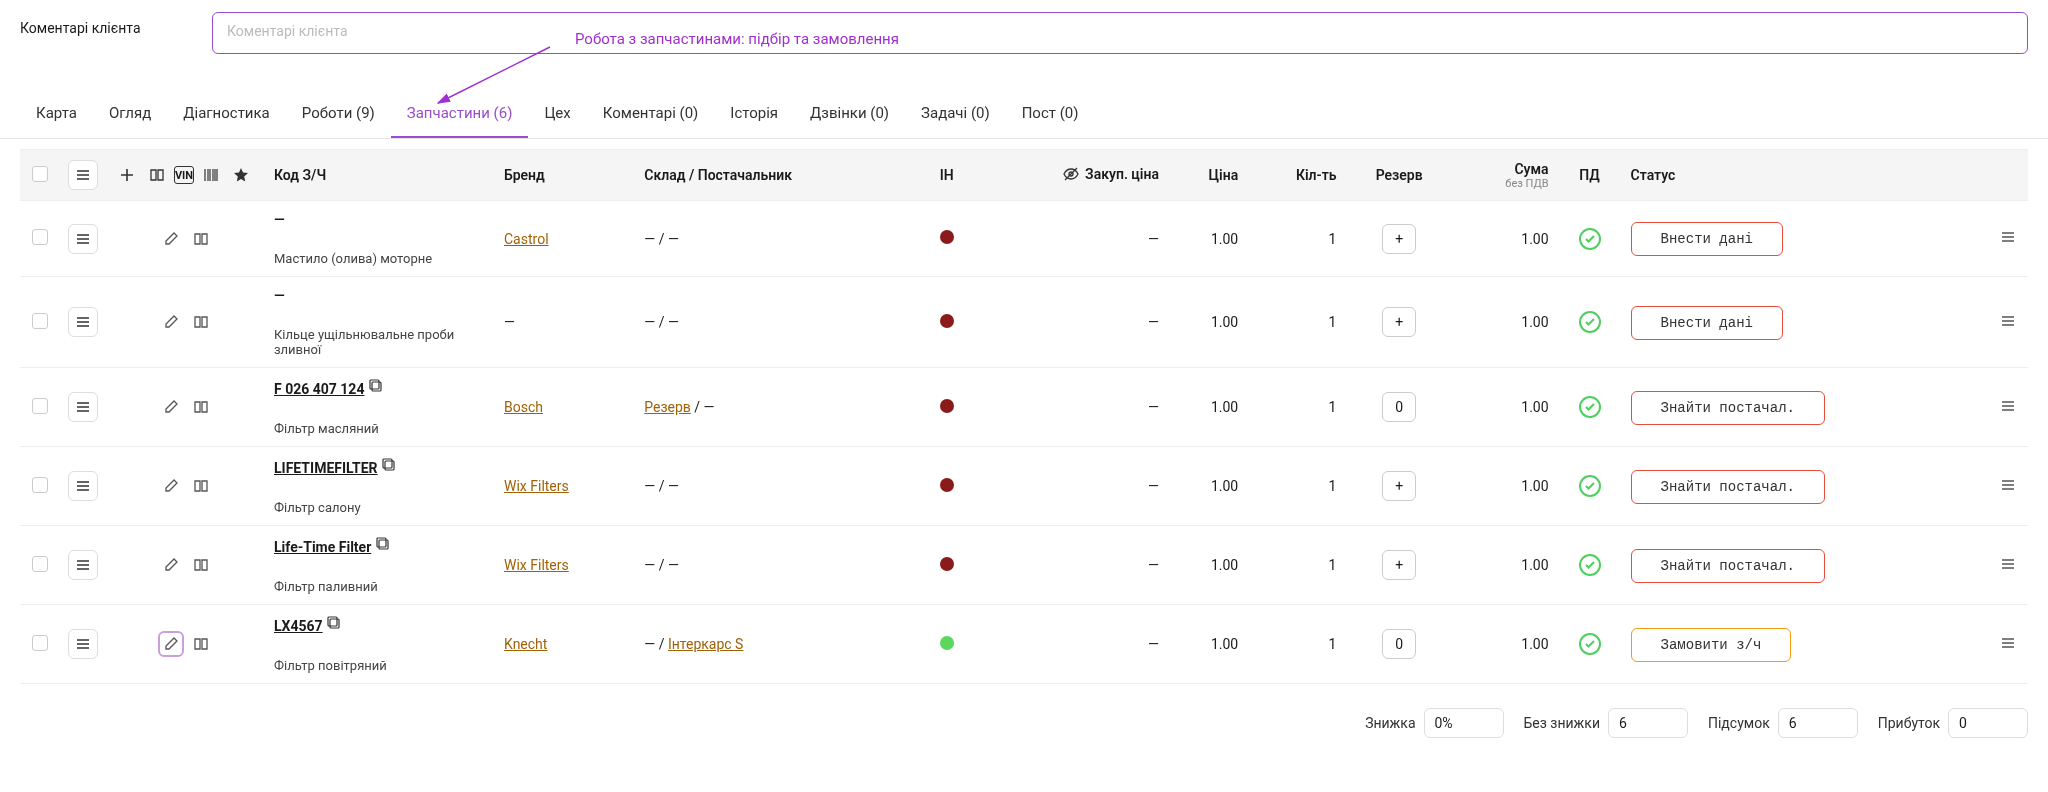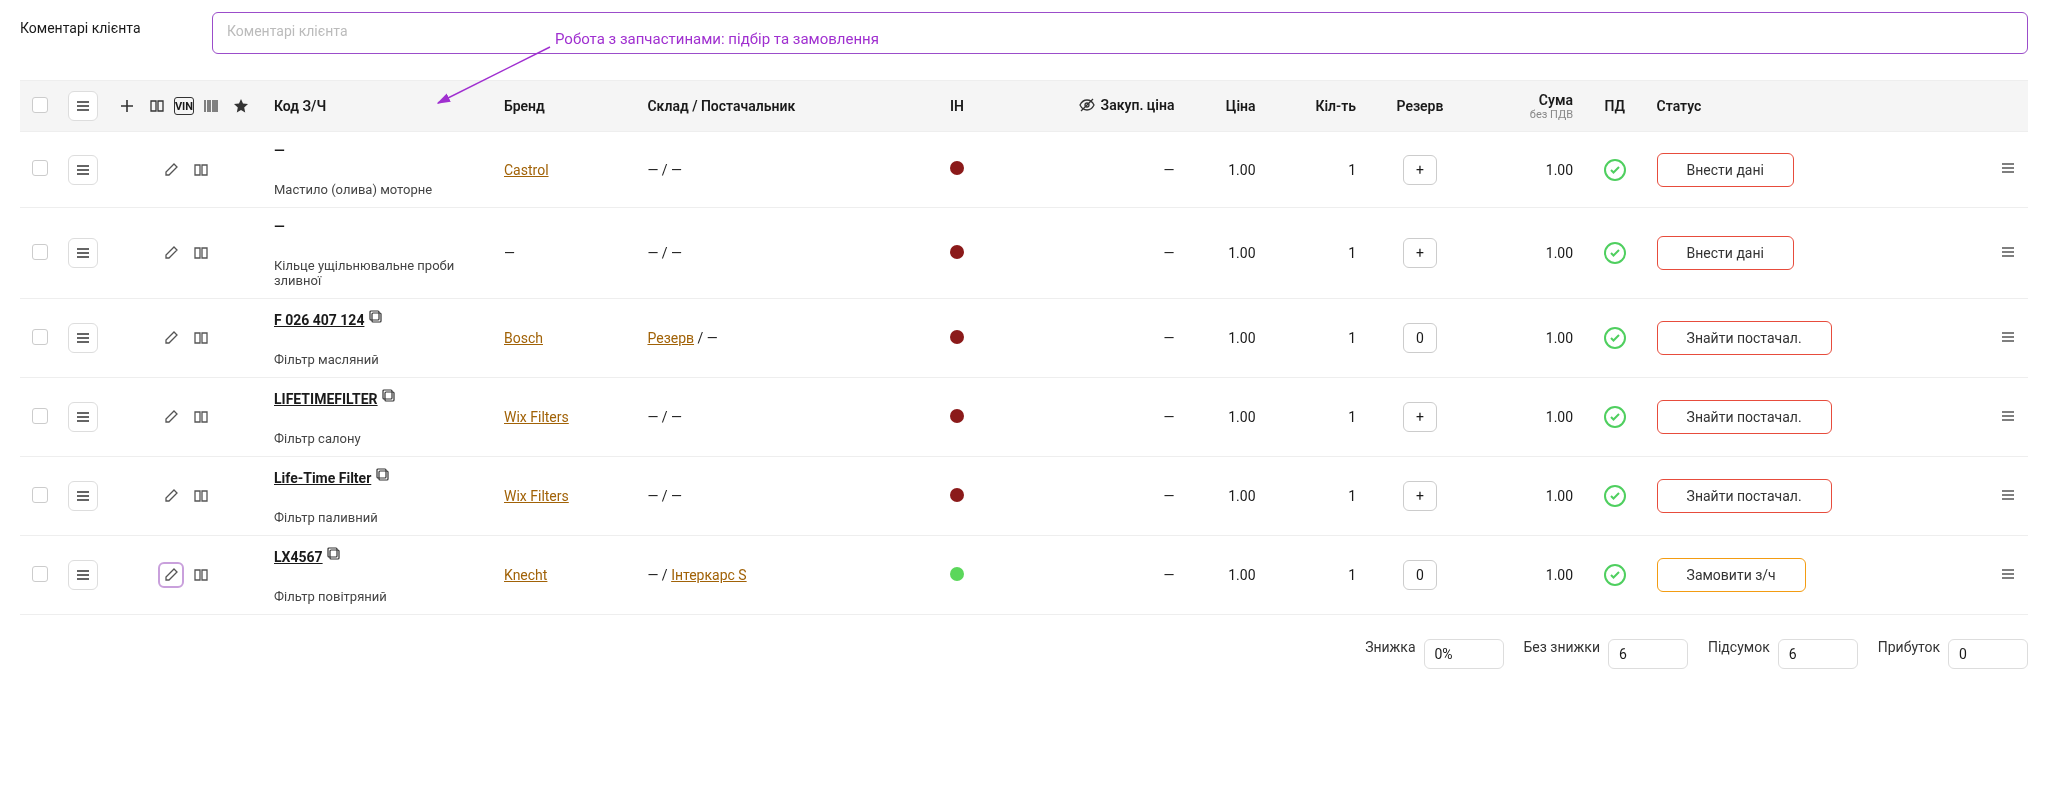--- a/index.html
+++ b/index.html
@@ -2,21 +2,21 @@
 <html><head>
 <meta charset="utf-8">
 <style>
 * { box-sizing: border-box; margin: 0; padding: 0; }
 body { font-family: -apple-system, BlinkMacSystemFont, "Segoe UI", Roboto, Arial, sans-serif; font-size: 14px; color: #1a1a1a; background: #fff; }
 
 .client-comments-row { display: flex; align-items: flex-start; padding: 12px 20px 16px 20px; gap: 12px; }
 .client-comments-label { width: 180px; font-size: 14px; color: #1a1a1a; padding-top: 8px; }
 .client-comments-input { flex: 1; border: 1px solid #9b4dca; border-radius: 6px; padding: 10px 14px; font-size: 14px; color: #999; min-height: 42px; }
 
-.annotation { position: absolute; top: 30px; left: 555px; color: #a030d0; font-size: 15px; }
+.annotation { position: absolute; top: 30px; left: 575px; color: #a030d0; font-size: 15px; }
 .arrow { position: absolute; top: 45px; left: 430px; }
 
 .tabs { display: flex; gap: 0; padding: 0 20px; border-bottom: 1px solid #e5e5e5; margin-top: 20px; }
 .tab { padding: 14px 16px; font-size: 15px; color: #333; cursor: pointer; border-bottom: 2px solid transparent; }
 .tab.active { color: #9b4dca; border-bottom-color: #9b4dca; }
 
 .table-wrap { padding: 10px 20px; }
 table { width: 100%; border-collapse: collapse; }
 th, td { padding: 10px 8px; text-align: left; vertical-align: middle; border-bottom: 1px solid #eee; font-size: 14px; }
 th { font-weight: 600; background: #f5f5f5; border-top: 1px solid #eee; }
@@ -38,28 +38,28 @@
 .brand-link, .supplier-link { text-decoration: underline; cursor: pointer; color: #a16207; }
 
 .dot { width: 14px; height: 14px; border-radius: 50%; display: inline-block; }
 .dot.red { background: #8b1a1a; }
 .dot.green { background: #5bd75b; }
 
 .reserve-btn { width: 34px; height: 30px; border: 1px solid #ccc; border-radius: 6px; background: #fff; display: inline-flex; align-items: center; justify-content: center; font-size: 14px; cursor: pointer; }
 
 .check-badge { width: 22px; height: 22px; border: 2px solid #4fcf5f; border-radius: 50%; display: inline-flex; align-items: center; justify-content: center; color: #4fcf5f; }
 
-.status-btn { min-width: 140px; padding: 8px 29px; border-radius: 6px; background: #fff; font-size: 14px; text-align: center; cursor: pointer; }
+.status-btn { min-width: 140px; padding: 8px 29px; border-radius: 6px; background: #fff; font-size: 14px; text-align: center; cursor: pointer; font-family: Liberation Mono, monospace; }
 .status-btn.red { border: 1.5px solid #e74c3c; color: #333; }
 .status-btn.orange { border: 1.5px solid #f39c12; color: #333; }
 
 .row-menu { font-size: 18px; color: #555; cursor: pointer; padding: 4px; }
 
 .summary-row { display: flex; justify-content: flex-end; gap: 20px; padding: 14px 20px; align-items: center; }
-.summary-item { display: flex; gap: 8px; }
+.summary-item { display: flex; align-items: center; gap: 8px; }
 .summary-label { font-size: 14px; color: #333; }
 .summary-input { border: 1px solid #ddd; border-radius: 6px; padding: 6px 10px; font-size: 14px; min-width: 80px; background: #fff; }
 
 .edit-highlighted { border: 2px solid #c9a0dc; border-radius: 6px; padding: 2px; }
 
 svg.i { width: 16px; height: 16px; }
 </style>
 </head>
 <body>
 
@@ -72,20 +72,33 @@
   <div class="annotation">Робота з запчастинами: підбір та замовлення</div>
   <svg class="arrow" width="140" height="70">
     <defs>
         <marker id="arr" markerWidth="10" markerHeight="10" refX="8" refY="3" orient="auto">
           <path d="M0,0 L0,6 L9,3 z" fill="#a030d0"></path>
         </marker>
       </defs>
     <line x1="120" y1="2" x2="8" y2="58" stroke="#a030d0" stroke-width="1.5" marker-end="url(#arr)"></line>
   </svg>
 
+  <div class="tabs" id="tabs">
+      <div class="tab">Карта</div>
+      <div class="tab">Огляд</div>
+      <div class="tab">Діагностика</div>
+      <div class="tab">Роботи (9)</div>
+      <div class="tab active">Запчастини (6)</div>
+      <div class="tab">Цех</div>
+      <div class="tab">Коментарі (0)</div>
+      <div class="tab">Історія</div>
+      <div class="tab">Дзвінки (0)</div>
+      <div class="tab">Задачі (0)</div>
+      <div class="tab">Пост (0)</div>
+    </div>
 
   <div class="table-wrap">
     <table>
       <thead>
         <tr>
           <th class="checkbox-cell center"><span class="checkbox"></span></th>
           <th class="menu-cell center"><span class="menu-btn">
                 <svg class="i" viewBox="0 0 16 16">
                   <path d="M2 4h12M2 8h12M2 12h12" stroke="#333" stroke-width="1.6"></path>
                 </svg>

